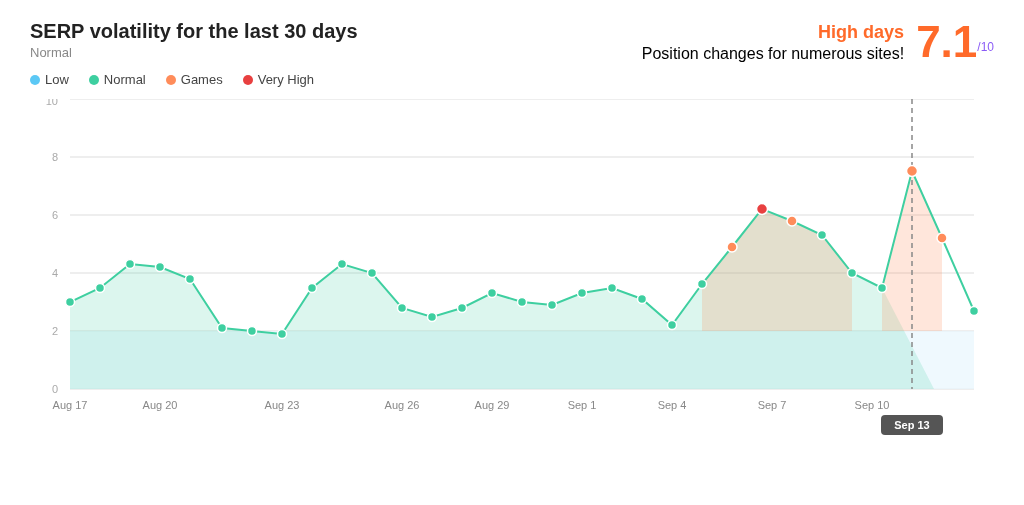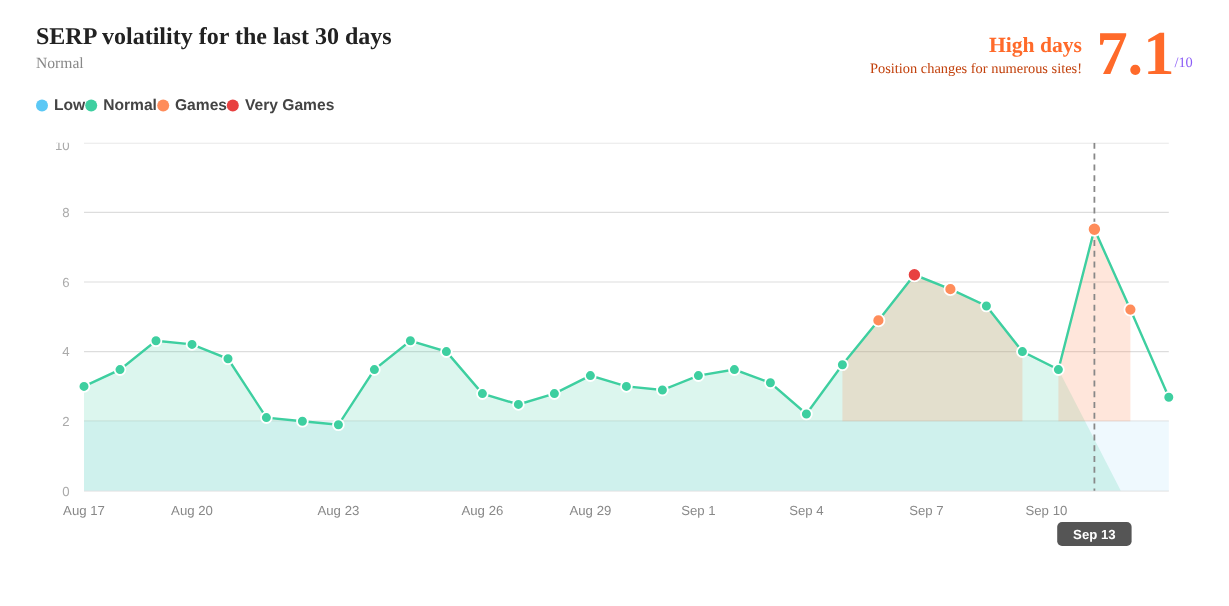--- a/index.html
+++ b/index.html
@@ -14,21 +14,20 @@
       width: 1024px;
       height: 505px;
       padding: 20px 30px 10px 30px;
       position: relative;
     }
     .header {
       display: flex;
       justify-content: space-between;
       align-items: flex-start;
       margin-bottom: 8px;
-      font-family: Liberation Serif, serif;
     }
     .header-left h1 {
       font-size: 20px;
       font-weight: 700;
       color: #222;
     }
     .header-left .subtitle {
       font-size: 13px;
       color: #888;
       margin-top: 2px;
@@ -40,41 +39,41 @@
     }
     .header-right .range-label {
       text-align: right;
     }
     .header-right .range-title {
       font-size: 18px;
       font-weight: 700;
       color: #ff6a2a;
     }
     .header-right .range-desc {
-      font-size: 12px;
-      color: #c2410c;
+      font-size: 16px;
+      color: #000000;
       margin-top: 2px;
     }
     .score {
-      font-size: 52px;
+      font-size: 44px;
       font-weight: 700;
       color: #ff6a2a;
       line-height: 1;
     }
     .score-denom {
       font-size: 12px;
       color: #8b5cf6;
       vertical-align: super;
     }
     .legend {
       display: flex;
-      margin-bottom: 24px;
+      gap: 20px;
+      margin-bottom: 12px;
       margin-top: 4px;
       align-items: center;
-      font-weight: bold;
     }
     .legend-item {
       display: flex;
       align-items: center;
       gap: 5px;
       font-size: 13px;
       color: #444;
     }
     .legend-dot {
       width: 10px;
@@ -125,21 +124,21 @@
     <div class="legend-item">
       <div class="legend-dot dot-normal"></div>
       <span>Normal</span>
     </div>
     <div class="legend-item">
       <div class="legend-dot dot-high"></div>
       <span>Games</span>
     </div>
     <div class="legend-item">
       <div class="legend-dot dot-veryhigh"></div>
-      <span>Very Games</span>
+      <span>Very High</span>
     </div>
   </div>
 
   <div class="chart-area">
     <svg class="chart" viewBox="0 0 964 340" preserveAspectRatio="none">
       <defs>
         <clipPath id="chartClip">
           <rect x="40" y="0" width="904" height="290"></rect>
         </clipPath>
       </defs>

